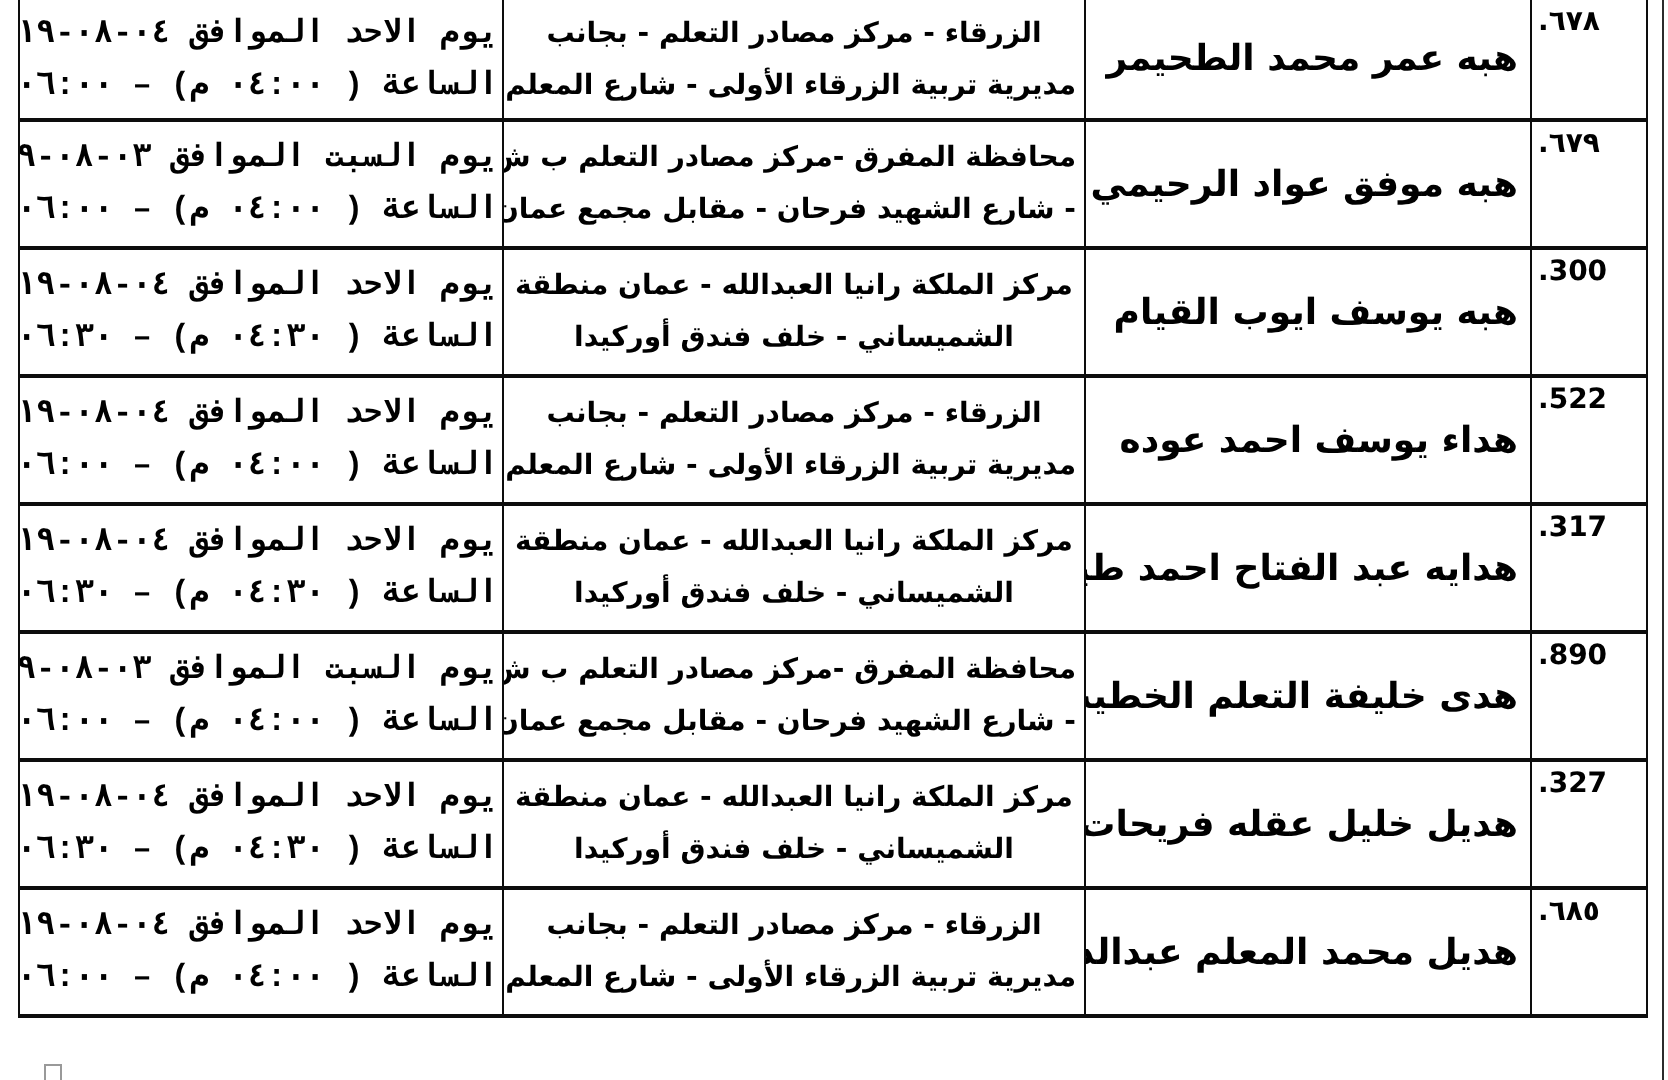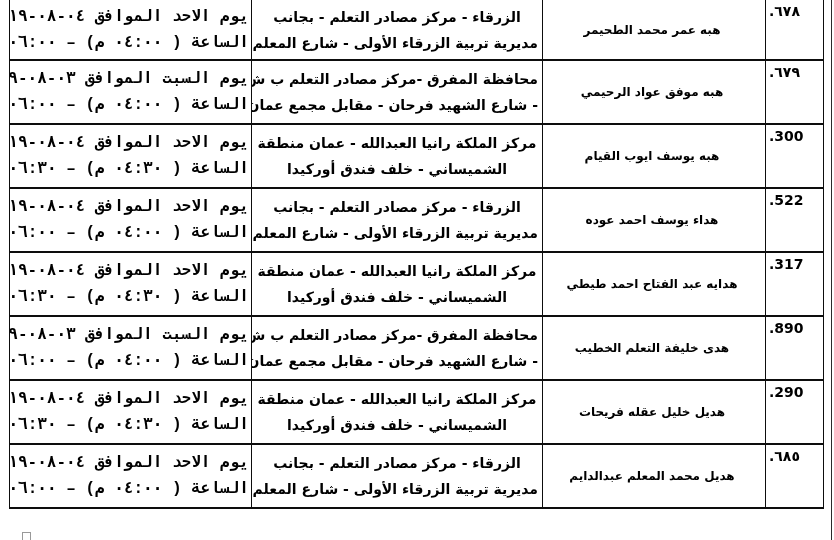--- a/index.html
+++ b/index.html
@@ -33,22 +33,22 @@
   tr.r1 td { border-top: none; }
   .ln { white-space: nowrap; }
   td.c-num {
     vertical-align: top;
     text-align: left;
     font-size: 14px;
     padding: 2px 3px 0 3px;
     line-height: 18px;
   }
   td.c-name {
-    text-align: center;
-    font-size: 12px;
+    text-align: right;
+    font-size: 18px;
     padding: 0 6px 0 2px;
   }
   td.c-loc .ln {
     text-align: center;
     font-size: 14px;
     line-height: 26px;
     padding: 0 4px;
   }
   td.c-date .ln {
     text-align: center;
@@ -174,21 +174,21 @@
           <div class="ln">محافظة المفرق -مركز مصادر التعلم ب ش غ</div>
           <div class="ln">- شارع الشهيد فرحان  - مقابل مجمع عمان</div>
         </td>
         <td class="c-date">
           <div class="ln">يوم السبت الموافق ٠٣-٠٨-٢٠١٩</div>
           <div class="ln">الساعة ( ٠٤:٠٠ م) – ٠٦:٠٠ م)</div>
         </td>
       </tr>
       <tr>
         <td class="c-num">
-            <div class="ln">290.</div>
+            <div class="ln">327.</div>
           </td>
         <td class="c-name">
             <div class="ln">هديل خليل عقله فريحات</div>
           </td>
         <td class="c-loc">
           <div class="ln">مركز الملكة رانيا العبدالله - عمان منطقة</div>
           <div class="ln">الشميساني - خلف فندق أوركيدا</div>
         </td>
         <td class="c-date">
           <div class="ln">يوم الاحد الموافق ٠٤-٠٨-٢٠١٩</div>

